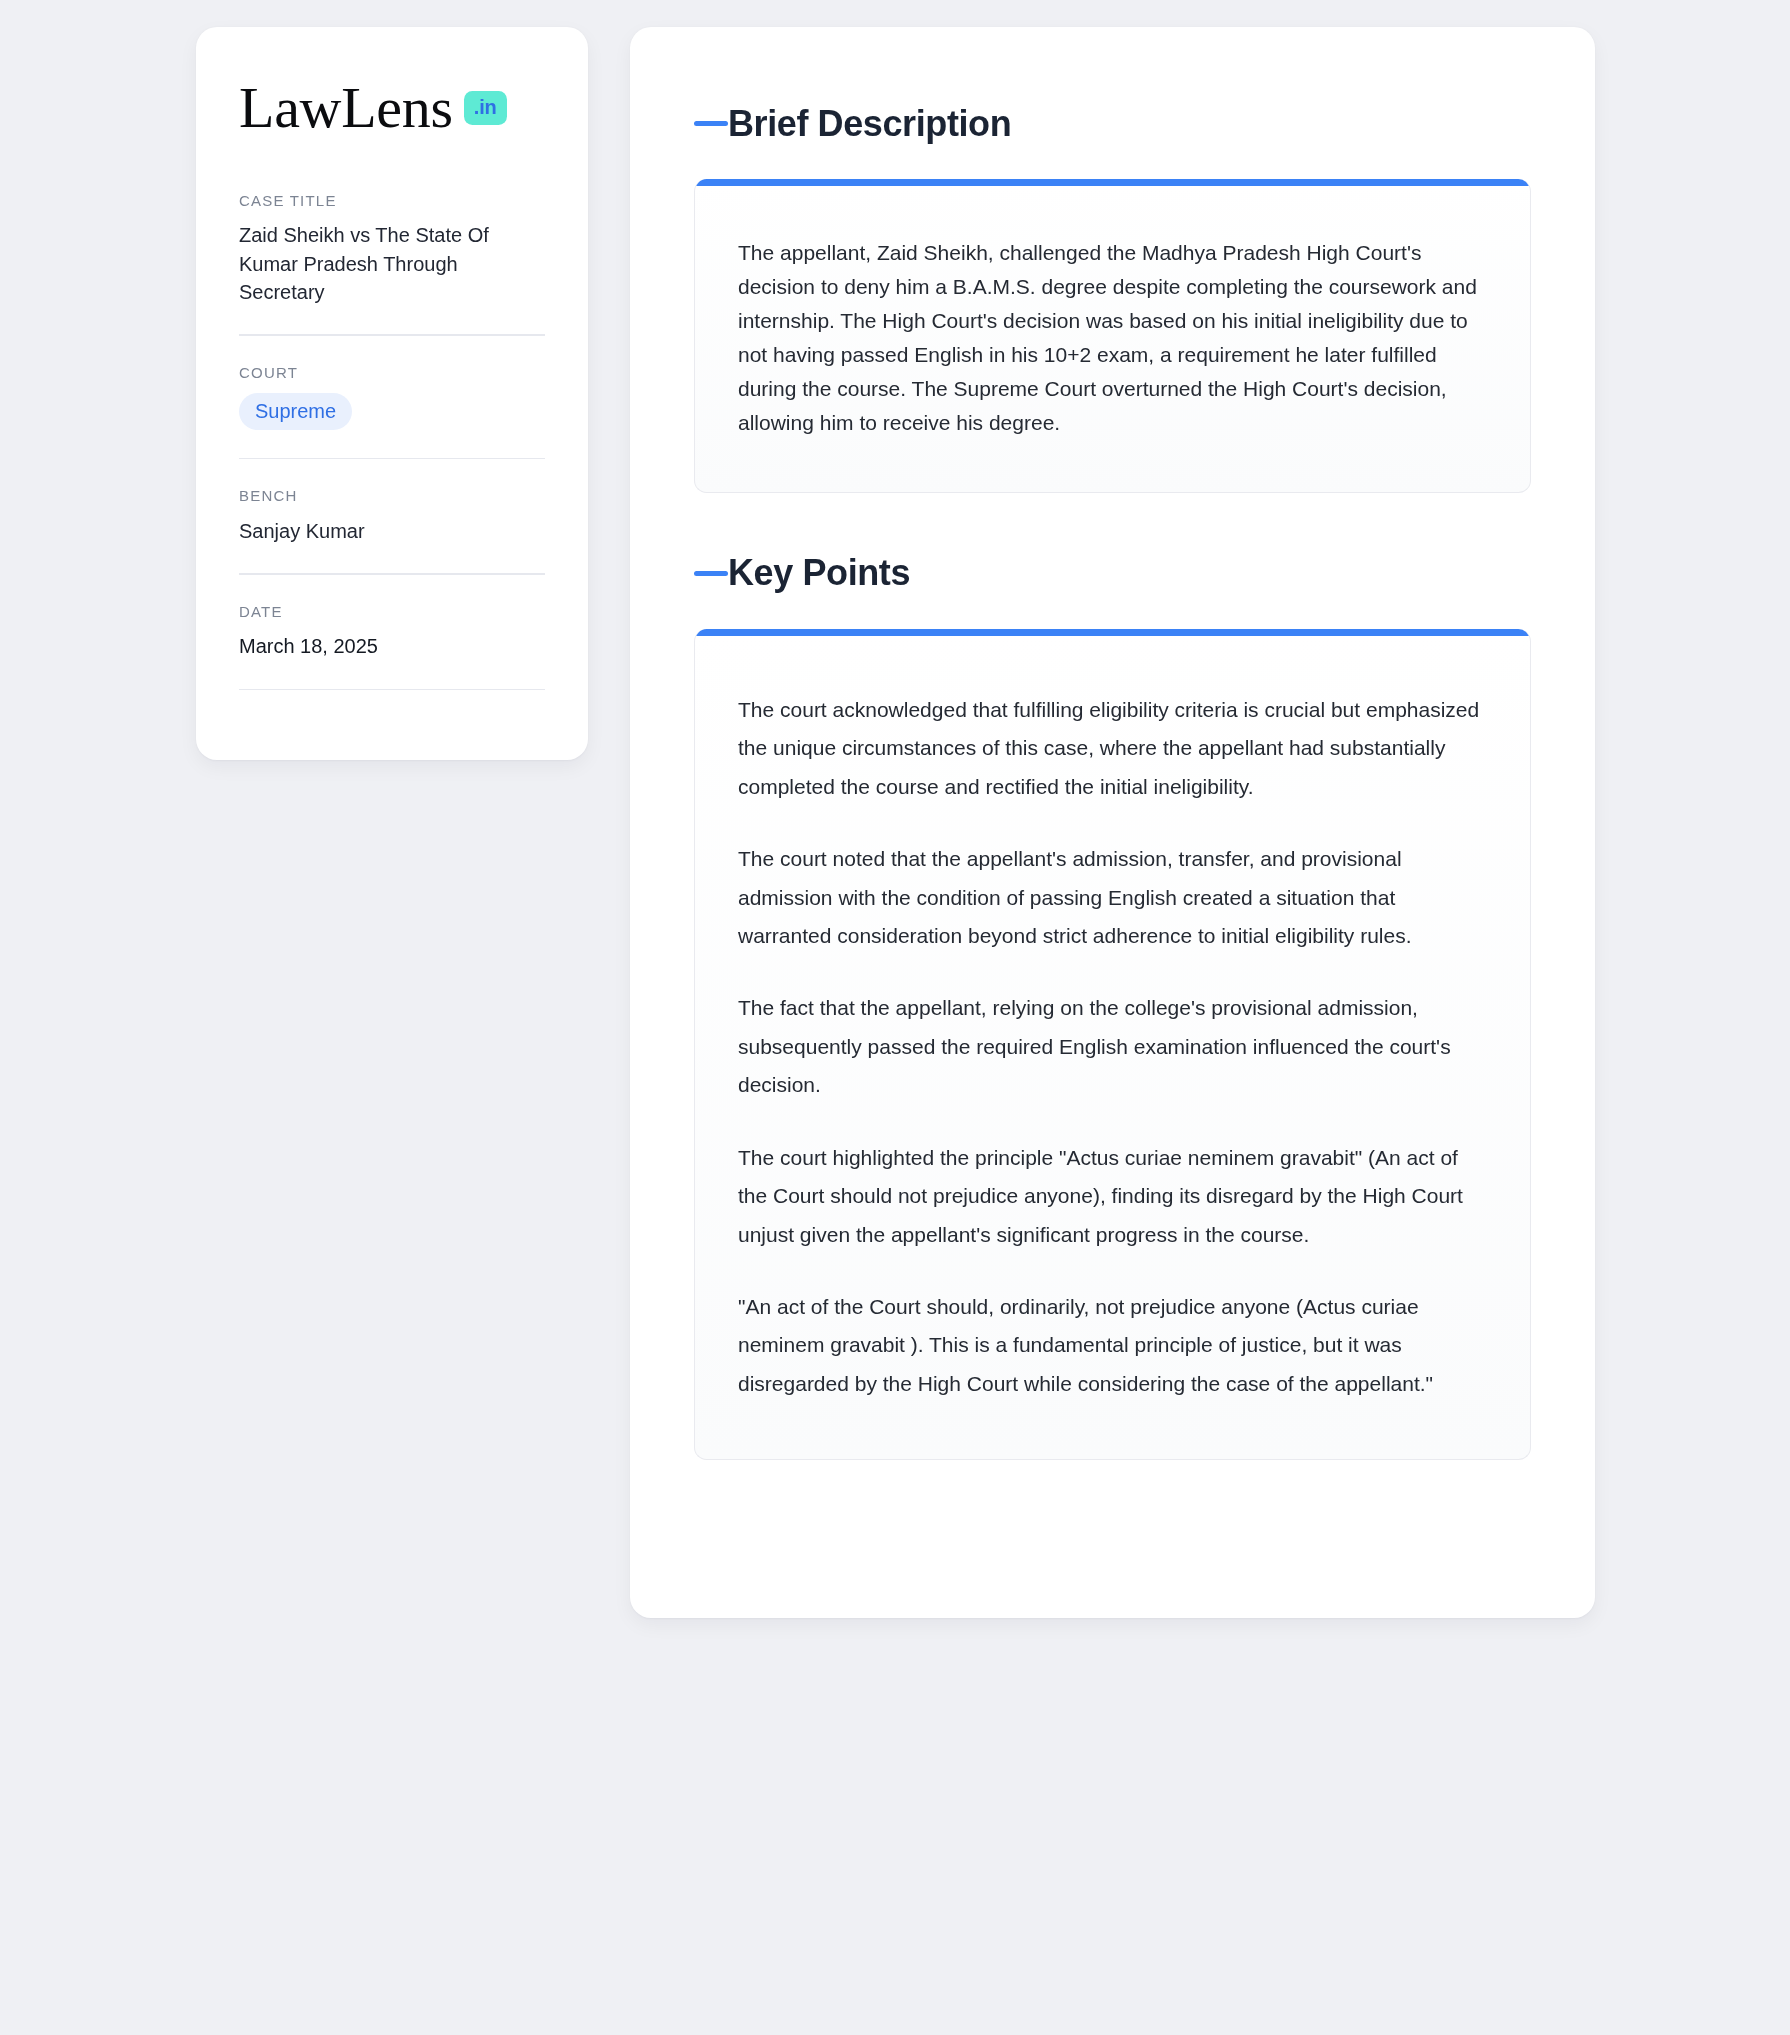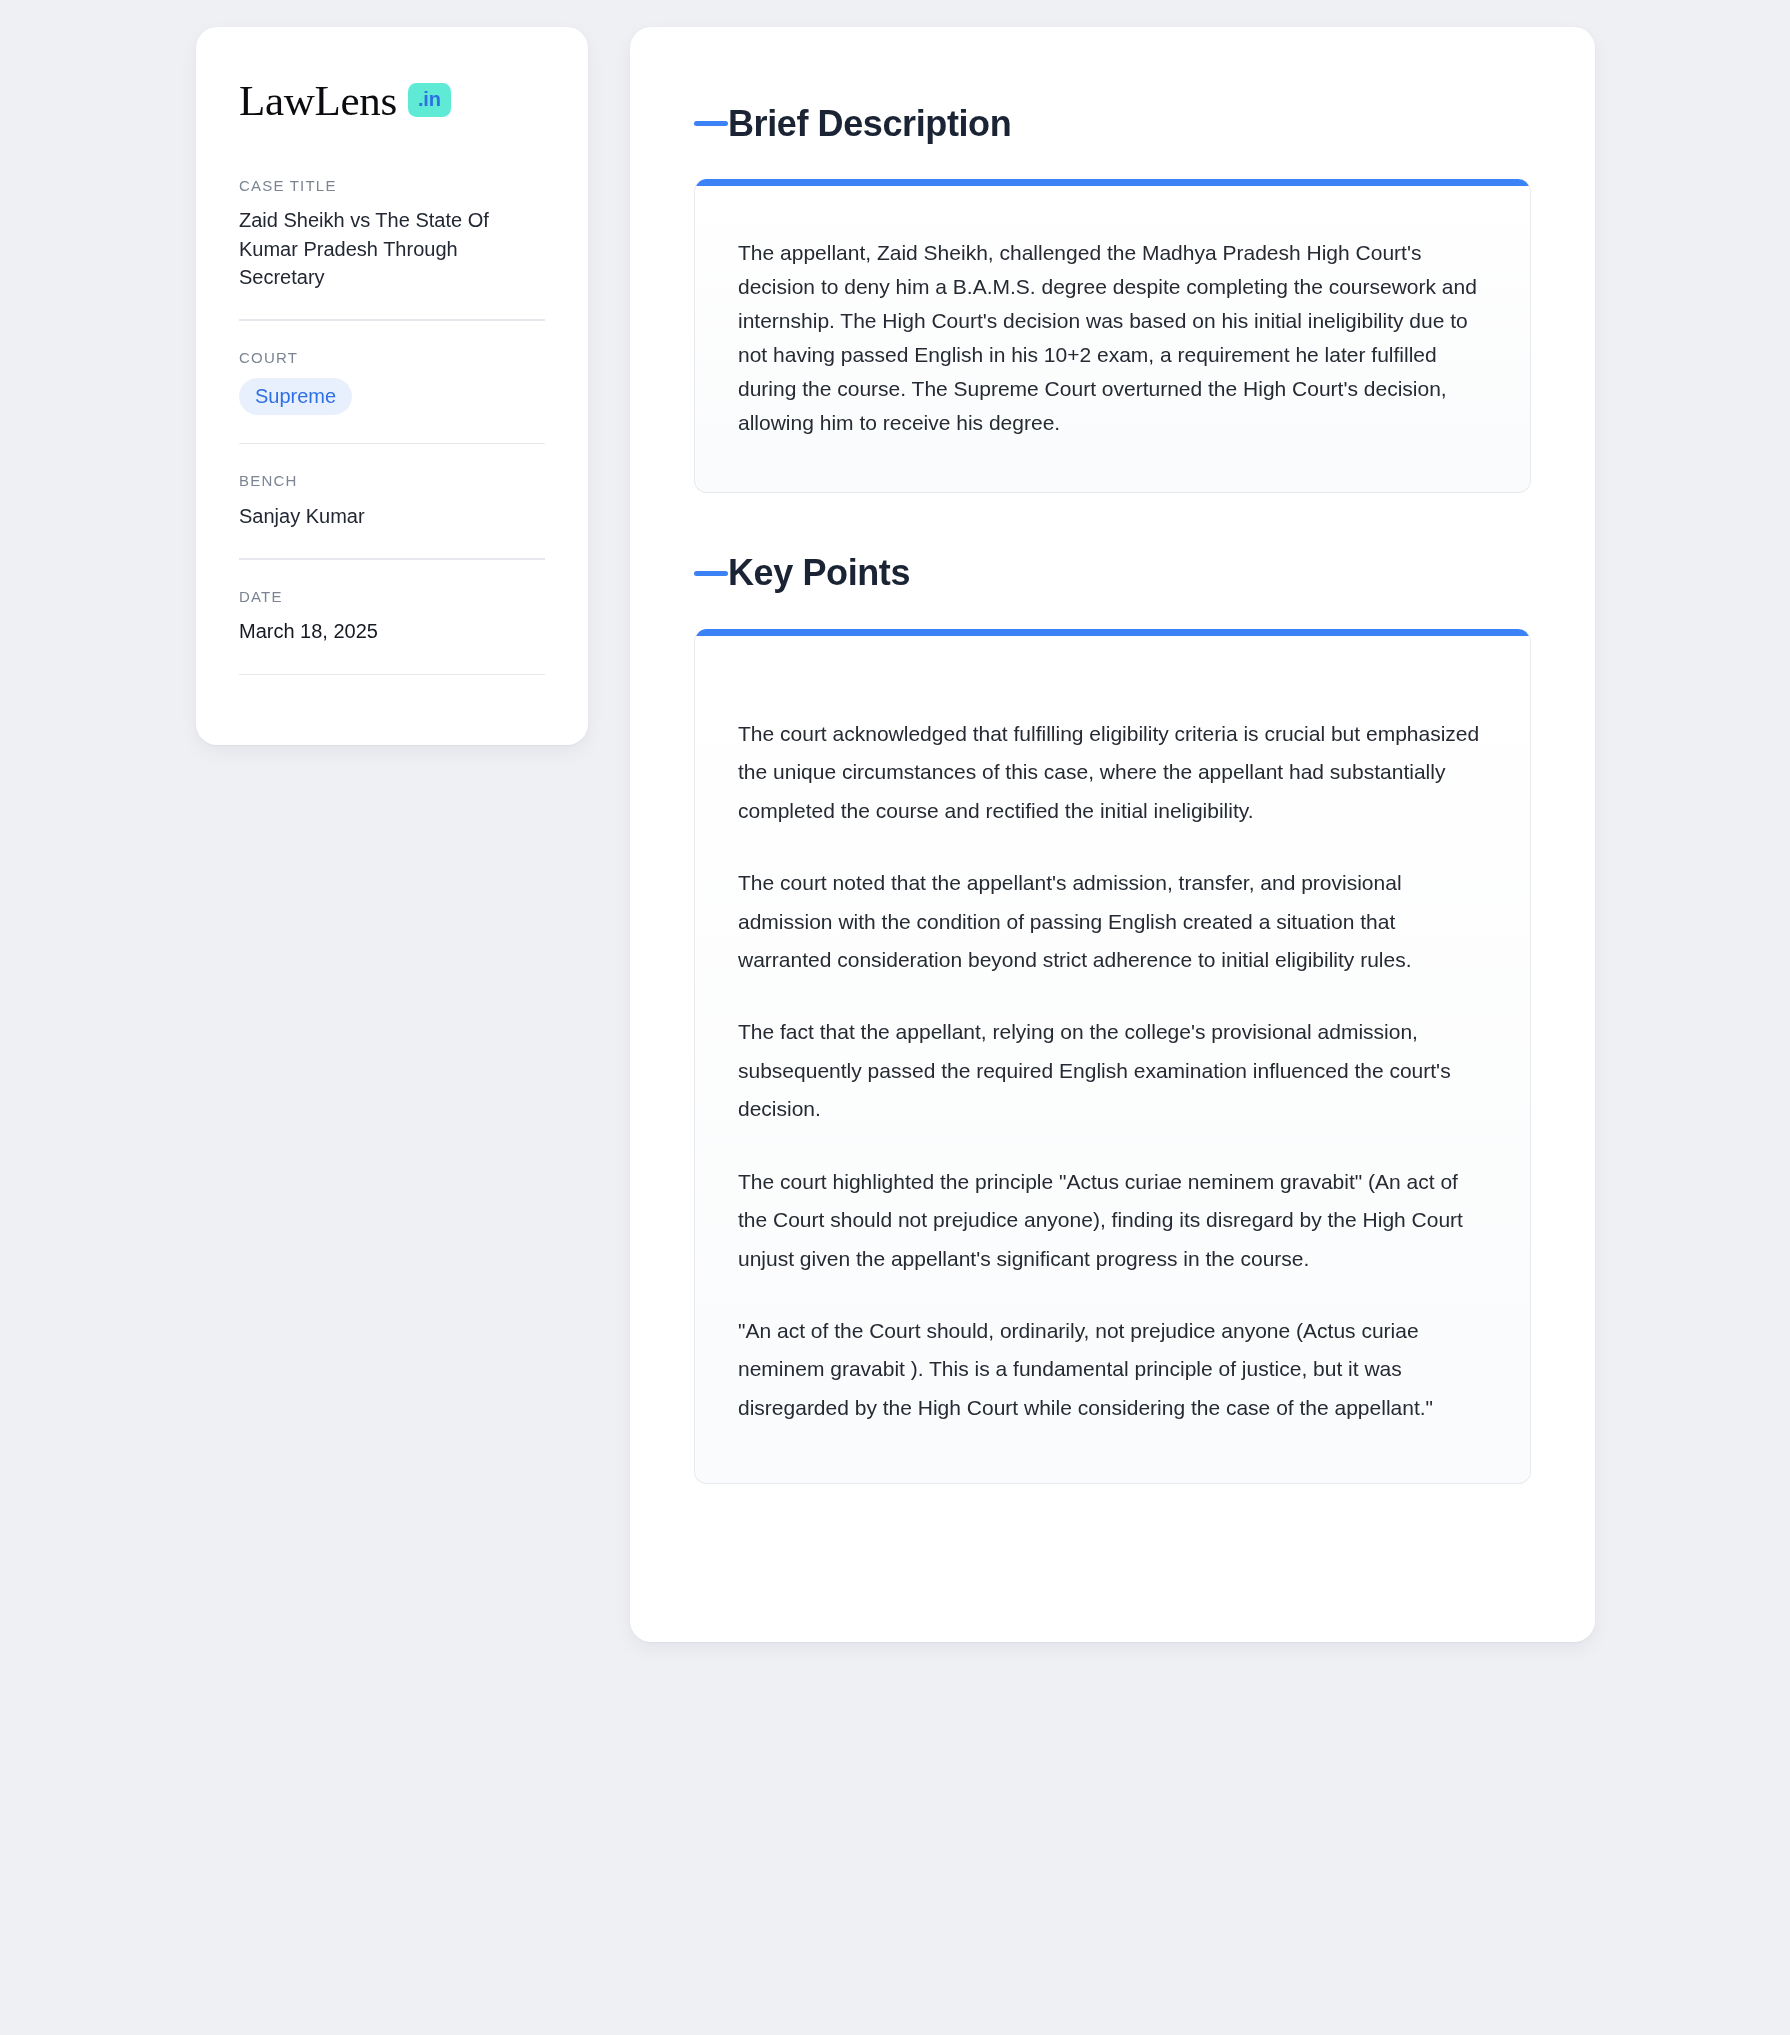--- a/index.html
+++ b/index.html
@@ -33,21 +33,21 @@
   }
 
   .logo-row {
     display: flex;
     align-items: center;
     gap: 11.2px;
     margin-bottom: 55px;
   }
   .logo-word {
     font-family: "Liberation Serif", "DejaVu Serif", serif;
-    font-size: 43px;
+    font-size: 58px;
     line-height: 1;
     color: #0b0c0f;
     letter-spacing: -0.3px;
   }
   .logo-tld {
     background: #5eead4;
     color: #2f6fe4;
     font-size: 20px;
     font-weight: 700;
     padding: 6.3px 9.8px 7.7px 9.8px;
@@ -135,21 +135,21 @@
     border-radius: 5.6px 5.6px 0 0;
   }
   .card-body { padding: 50px 43px 52px 43px; }
 
   .body-text {
     font-size: 21px;
     line-height: 1.62;
     color: #252a33;
   }
 
-  .keypoints .card-body { padding: 55px 43px 56px 43px; margin-top: 24px; }
+  .keypoints .card-body { padding: 55px 43px 56px 43px; }
   .keypoints .body-text { line-height: 1.83; }
   .keypoints .body-text + .body-text { margin-top: 34px; }
 
   
   .final-card {
     background: #e8f0fd;
     border-radius: 12.6px;
     border: none;
     position: relative;
     overflow: hidden;

